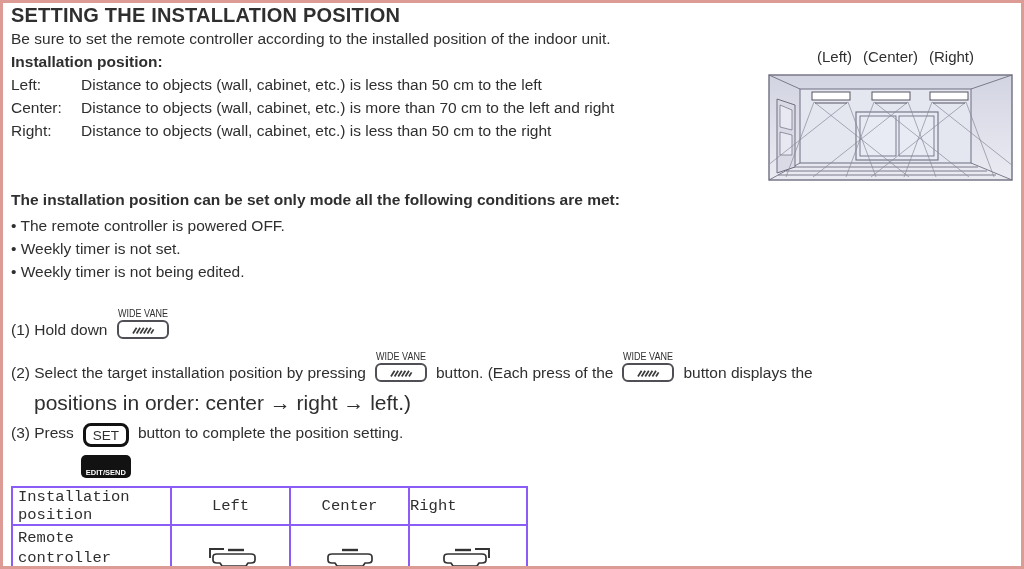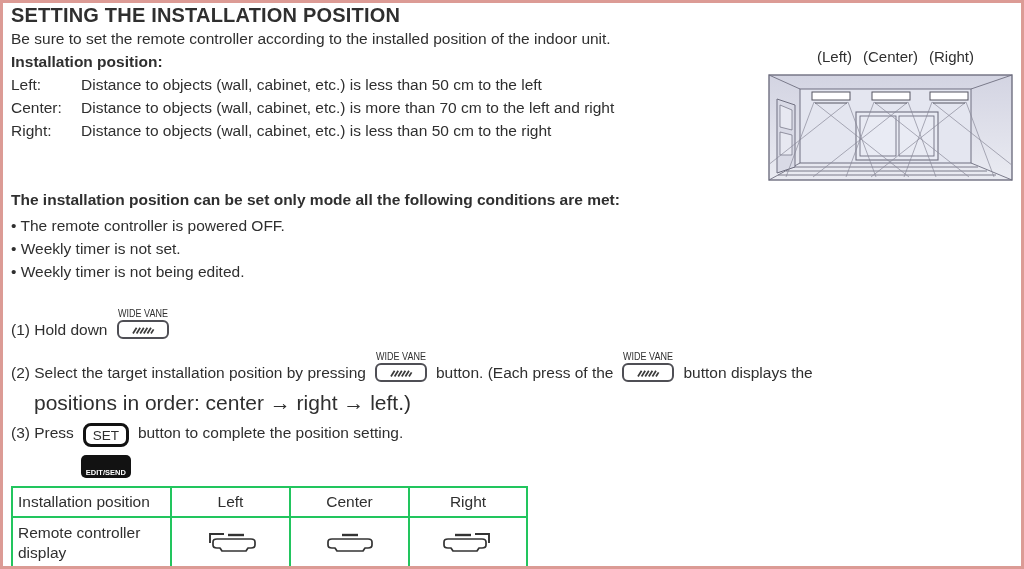--- a/index.html
+++ b/index.html
@@ -43,26 +43,26 @@
     padding:14px 5px 1px 5px; border-radius:5px; white-space:nowrap; line-height:8px;margin-top:41px;
   }
   .set-btn {
     width:46px; height:24px; border:3px solid #121212; border-radius:8px;
     background:#fff; display:flex; align-items:center; justify-content:center;
     font-size:13.5px; color:#2f2f2f; box-sizing:border-box;
   }
 
   table.postable { left:8px; top:483px; border-collapse:collapse; table-layout:fixed; }
   table.postable td, table.postable th {
-    border:2px solid #22c55e; font-size:15.5px; font-weight:normal; padding:0; background:#fff;
+    border:2px solid #8b5cf6; font-size:15.5px; font-weight:normal; padding:0; background:#fff;font-family:Liberation Mono, monospace;
   }
   .c0 { width:148px; text-align:left; padding-left:5px !important; }
   .c1 { width:117px; text-align:center; }
   .c2 { width:117px; text-align:center; }
-  .c3 { width:116px; text-align:center; }
+  .c3 { width:116px; }
   .hrow td { height:28px; }
   .drow td { height:46px; vertical-align:middle; }
   .rowlabel { padding:2px 4px 2px 5px !important; line-height:20px; }
   svg { display:block; }
   .iconcell svg { margin:0 auto; }
 </style>
 </head>
 <body>
 
 <div class="page">

